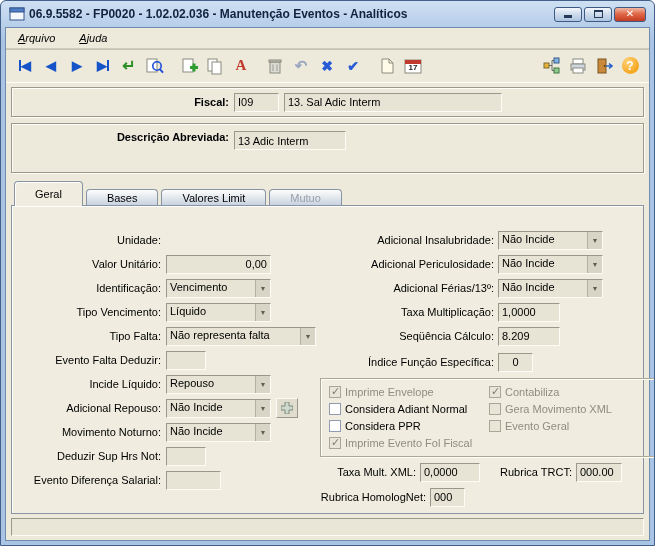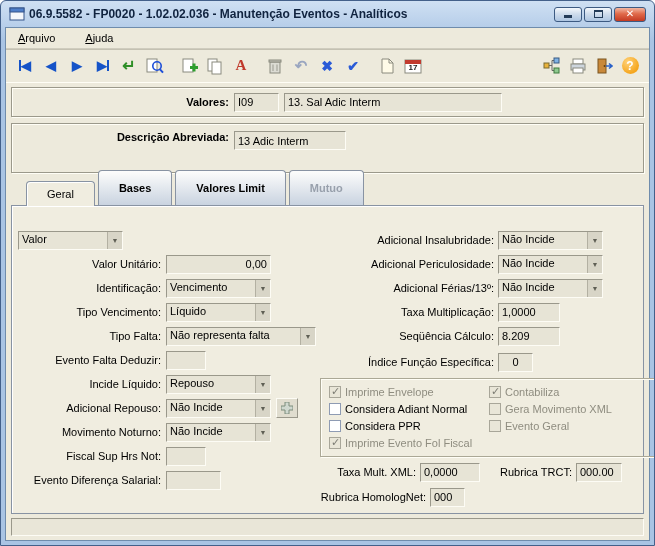--- a/index.html
+++ b/index.html
@@ -20,22 +20,22 @@
             background:linear-gradient(180deg,#f4f8fc,#cfdcec 45%,#aec6e2); }
   .tb-btn.close { width:32px; background:linear-gradient(180deg,#f2b7a2,#e06a4a 45%,#c43a22); }
   .glyph-min { width:8px; height:3px; background:#233b58; margin-top:5px; }
   .glyph-max { width:9px; height:8px; border:1px solid #233b58; border-top-width:2px; }
   .glyph-close { color:#fff; font-size:10px; font-weight:bold; line-height:1; }
 
   
   .window-inner { flex:1; min-height:0; background:#edeadc; border:1px solid #6f8cac;
                   display:flex; flex-direction:column; }
 
-  .menubar { height:21px; display:flex; align-items:center; padding-left:4px; gap:14px;
-             border-bottom:1px solid #cfccbe; background:#edeadc; flex:none; }
+  .menubar { height:21px; display:flex; align-items:center; padding-left:4px; gap:8px;
+             border-bottom:1px solid #cfccbe; background:#edeadc; flex:none;font-style:italic; }
   .menu-item { padding:2px 8px; cursor:default; }
   .menu-item .accel { text-decoration:underline; }
 
   .toolbar { height:34px; display:flex; align-items:center; padding:2px 6px;
              border-bottom:1px solid #fffef6; box-shadow:0 1px 0 #c4c1b2 inset; flex:none; }
   .tbtn { width:26px; height:26px; border:none; background:transparent; display:flex;
           align-items:center; justify-content:center; padding:0; cursor:default; }
   .ico { display:inline-flex; align-items:center; justify-content:center; line-height:1; }
   .nav-glyph { color:#1553c8; font-size:13px; font-weight:bold; }
   .nav-bar { display:inline-block; width:2px; height:11px; background:#1553c8; }
@@ -59,24 +59,24 @@
   .hlabel { width:222px; text-align:right; padding-right:5px; font-weight:bold; }
   .tfield { height:19px; background:#e7e4d6; border:1px solid #9a988b; border-bottom-color:#fdfcf5;
             border-right-color:#fdfcf5; font-family:"Liberation Sans","DejaVu Sans",sans-serif;
             font-size:11px; padding:0 3px; color:#000; }
   .w45{width:45px}.w218{width:218px}.w112{width:112px}.w105{width:105px}.w150{width:150px}
   .w40{width:40px}.w55{width:55px}.w70{width:62px}.w35{width:35px}.w60{width:60px}.w46{width:46px}
   .num-r { text-align:right; }
   .ctr { text-align:center; }
 
   
-  .tab-strip { display:flex; align-items:flex-end; height:26px; padding-left:20px; flex:none; margin-top:4px; }
-  .tab { height:35px; display:flex; align-items:center; justify-content:center; padding:0 20px;
+  .tab-strip { display:flex; align-items:flex-end; height:26px; padding-left:8px; flex:none; margin-top:4px; }
+  .tab { height:16px; display:flex; align-items:center; justify-content:center; padding:0 20px;
          background:linear-gradient(180deg,#fdfdfc,#c9d3e0); border:1px solid #8893a3; border-bottom:none;
-         border-radius:4px 4px 0 0; margin-right:3px; cursor:default; position:relative; z-index:1;font-weight:bold; }
+         border-radius:4px 4px 0 0; margin-right:3px; cursor:default; position:relative; z-index:1; }
   .tab[data-state="active"] { height:25px; background:#f0ede0; z-index:3; margin-bottom:-1px;
                               box-shadow:inset 1px 1px 0 #fff; font-weight:normal; }
   .tab[data-state="disabled"] { color:#98a0ac; }
   .tab-content { flex:1; min-height:0; margin:0 5px; border:1px solid #8893a3; background:#f0ede0;
                  box-shadow:inset 1px 1px 0 #fff; position:relative; z-index:2; }
 
   
   .col-left { position:absolute; left:6px; top:24px; width:392px; }
   .col-right { position:absolute; left:308px; top:24px; width:338px; }
   .frow { display:flex; align-items:center; height:20px; margin-bottom:4px; }
@@ -263,21 +263,21 @@
               <path d="M11 9h5M14 6.5L17 9l-3 2.5" stroke="#2a62c9" stroke-width="1.6" fill="none"></path>
             </svg>
         </span>
       </button>
       <button class="tbtn">
           <span class="help-ico">?</span>
         </button>
     </div>
 
     <div class="panel3d evento-panel">
-      <span class="hlabel">Valores:</span>
+      <span class="hlabel">Fiscal:</span>
       <input class="tfield w45" readonly="" value="I09" style="">
       <span style="width:5px"></span>
       <input class="tfield w218" readonly="" value="13. Sal Adic Interm" style="">
     </div>
 
     <div class="panel3d desc-panel">
       <span class="hlabel">Descrição Abreviada:</span>
       <input class="tfield w112" readonly="" value="13 Adic Interm" style="">
     </div>
 
@@ -293,24 +293,21 @@
         </span>
       <span class="tab" data-state="disabled">
           <span>Mutuo</span>
         </span>
     </div>
 
     <div class="tab-content">
 
       <div class="col-left">
         <div class="frow">
-          <span class="combo w105">
-              <span class="combo-text">Valor</span>
-              <span class="combo-arrow">▼</span>
-            </span>
+            <span class="flabel">Unidade:</span>
           </div>
         <div class="frow">
             <span class="flabel">Valor Unitário:</span>
           <input class="tfield w105 num-r" readonly="" value="0,00" style="">
           </div>
         <div class="frow">
             <span class="flabel">Identificação:</span>
           <span class="combo w105">
               <span class="combo-text">Vencimento</span>
               <span class="combo-arrow">▼</span>
@@ -356,21 +353,21 @@
           </button>
           </div>
         <div class="frow">
             <span class="flabel">Movimento Noturno:</span>
           <span class="combo w105">
               <span class="combo-text">Não Incide</span>
               <span class="combo-arrow">▼</span>
             </span>
           </div>
         <div class="frow">
-            <span class="flabel">Fiscal Sup Hrs Not:</span>
+            <span class="flabel">Deduzir Sup Hrs Not:</span>
           <input class="tfield w40" readonly="" value="" style="">
           </div>
         <div class="frow">
             <span class="flabel">Evento Diferença Salarial:</span>
           <input class="tfield w55" readonly="" value="" style="">
           </div>
       </div>
 
       <div class="col-right">
         <div class="frow">

